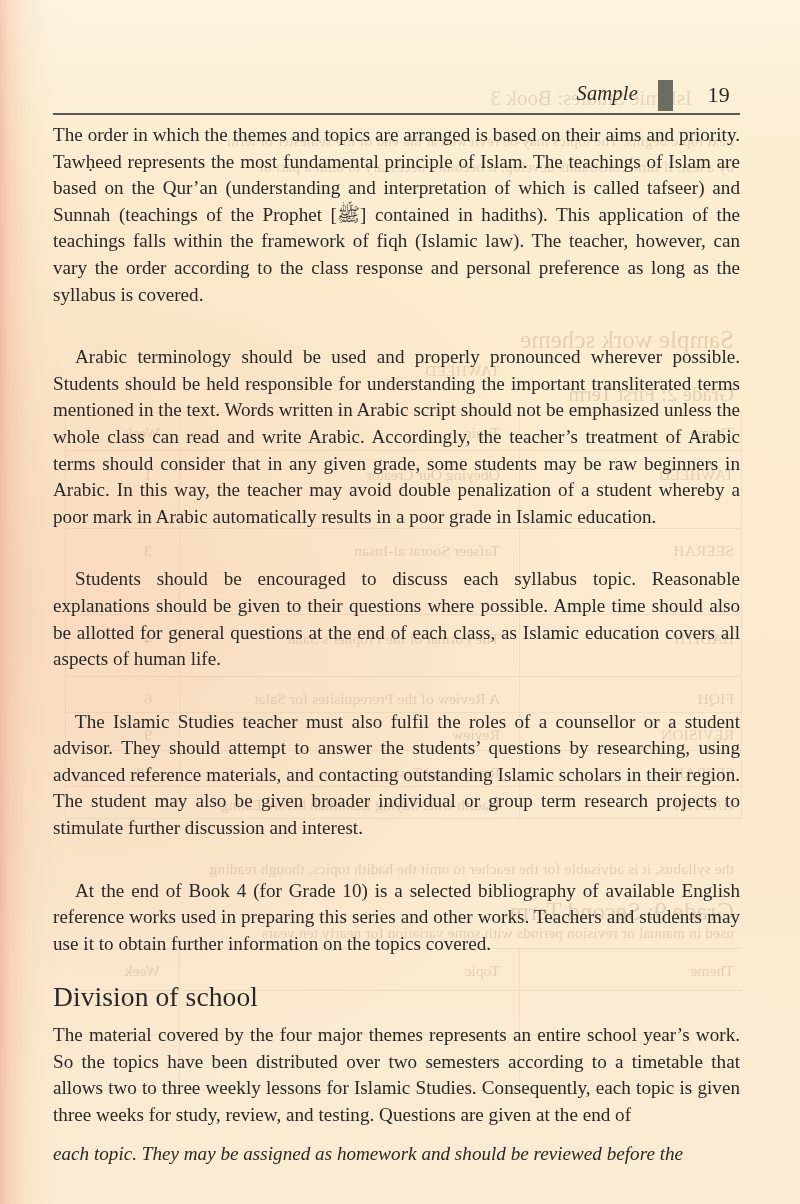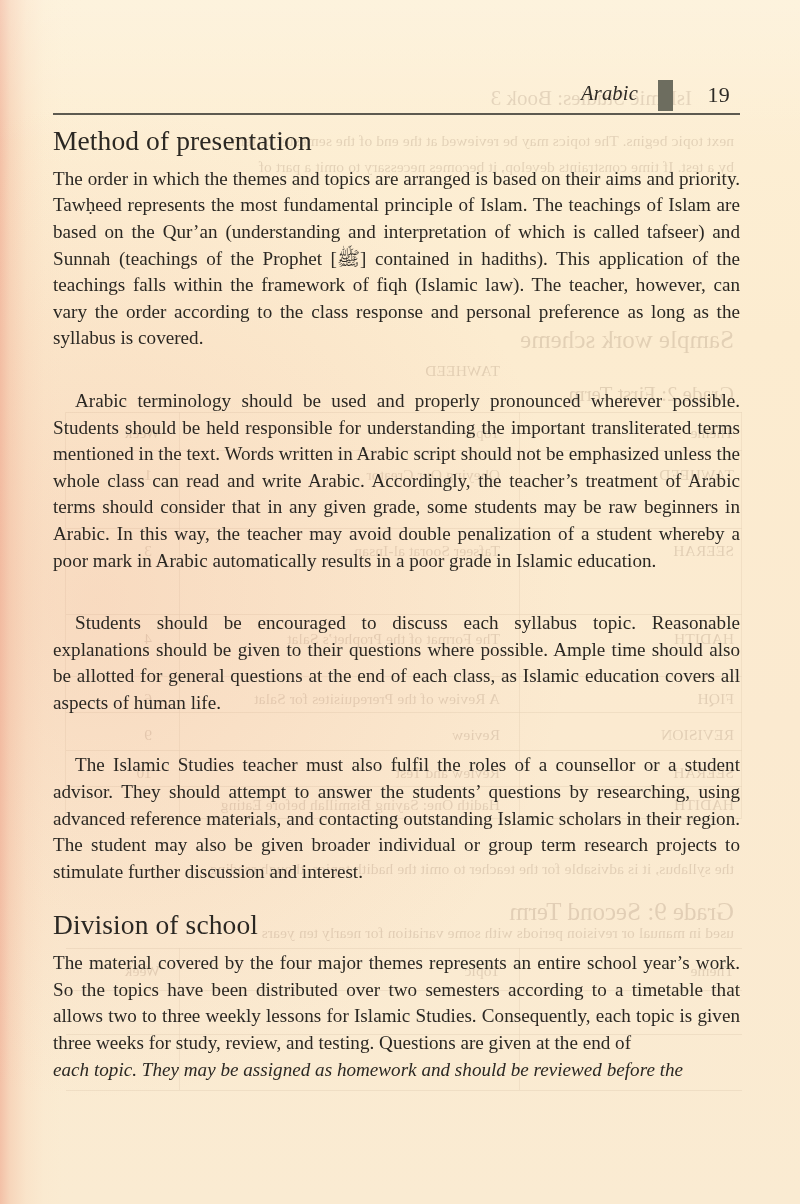--- a/index.html
+++ b/index.html
@@ -145,21 +145,21 @@
     margin: 0;
     font-size: 19.1px;
     line-height: 26.6px;
     text-align: justify;
     text-justify: inter-word;
     letter-spacing: 0.02px;
     color: #2b2823;
     hyphens: none;
   }
   p.indent { text-indent: 22px; margin-top: 36px; }
-  p.tail-italic { margin-top: 0; }
+  p.tail-italic { margin-top: 12px; }
   .ital { font-style: italic; }
 </style>
 </head>
 <body>
 
 <div id="page">
 
   <div id="bleed-layer">
     <div class="bleed-head" style="left:108px; top:86px;">Islamic Studies: Book 3</div>
 
@@ -227,34 +227,34 @@
     <div class="bleed-vrule" style="left:620px; top:412px; height:406px;"></div>
     <div class="bleed-vrule" style="left:280px; top:948px; height:142px;"></div>
     <div class="bleed-vrule" style="left:620px; top:948px; height:142px;"></div>
     <div class="bleed-vrule" style="left:58px; top:412px; height:406px;"></div>
     <div class="bleed-vrule" style="left:734px; top:412px; height:406px;"></div>
   </div>
 
   <div id="paper-vignette"></div>
 
   <div id="running-head">
-    <div id="preface-label">Arabic</div>
+    <div id="preface-label">Sample</div>
     <div id="head-block"></div>
     <div id="page-number">19</div>
   </div>
   <div id="head-rule"></div>
 
   <div id="content">
 
-    <h1 class="section-title" id="title-method">Method of presentation</h1>
 
     <p class="body">The order in which the themes and topics are arranged is based on their aims and priority. Tawḥeed represents the most fundamental principle of Islam. The teachings of Islam are based on the Qur’an (understanding and interpretation of which is called tafseer) and Sunnah (teachings of the Prophet [ﷺ] contained in hadiths). This application of the teachings falls within the framework of fiqh (Islamic law). The teacher, however, can vary the order according to the class response and personal preference as long as the syllabus is covered.</p>
     <p class="body indent">Arabic terminology should be used and properly pronounced wherever possible. Students should be held responsible for understanding the important transliterated terms mentioned in the text. Words written in Arabic script should not be emphasized unless the whole class can read and write Arabic. Accordingly, the teacher’s treatment of Arabic terms should consider that in any given grade, some students may be raw beginners in Arabic. In this way, the teacher may avoid double penalization of a student whereby a poor mark in Arabic automatically results in a poor grade in Islamic education.</p>
     <p class="body indent">Students should be encouraged to discuss each syllabus topic. Reasonable explanations should be given to their questions where possible. Ample time should also be allotted for general questions at the end of each class, as Islamic education covers all aspects of human life.</p>
     <p class="body indent">The Islamic Studies teacher must also fulfil the roles of a counsellor or a student advisor. They should attempt to answer the students’ questions by researching, using advanced reference materials, and contacting outstanding Islamic scholars in their region. The student may also be given broader individual or group term research projects to stimulate further discussion and interest.</p>
+    <p class="body indent">At the end of Book 4 (for Grade 10) is a selected bibliography of available English reference works used in preparing this series and other works. Teachers and students may use it to obtain further information on the topics covered.</p>
 
     <h1 class="section-title" id="title-division">Division of school</h1>
 
     <p class="body">The material covered by the four major themes represents an entire school year’s work. So the topics have been distributed over two semesters according to a timetable that allows two to three weekly lessons for Islamic Studies. Consequently, each topic is given three weeks for study, review, and testing. Questions are given at the end of</p>
     <p class="body tail-italic ital">each topic. They may be assigned as homework and should be reviewed before the</p>
   </div>
 
 </div>
 
 </body></html>

